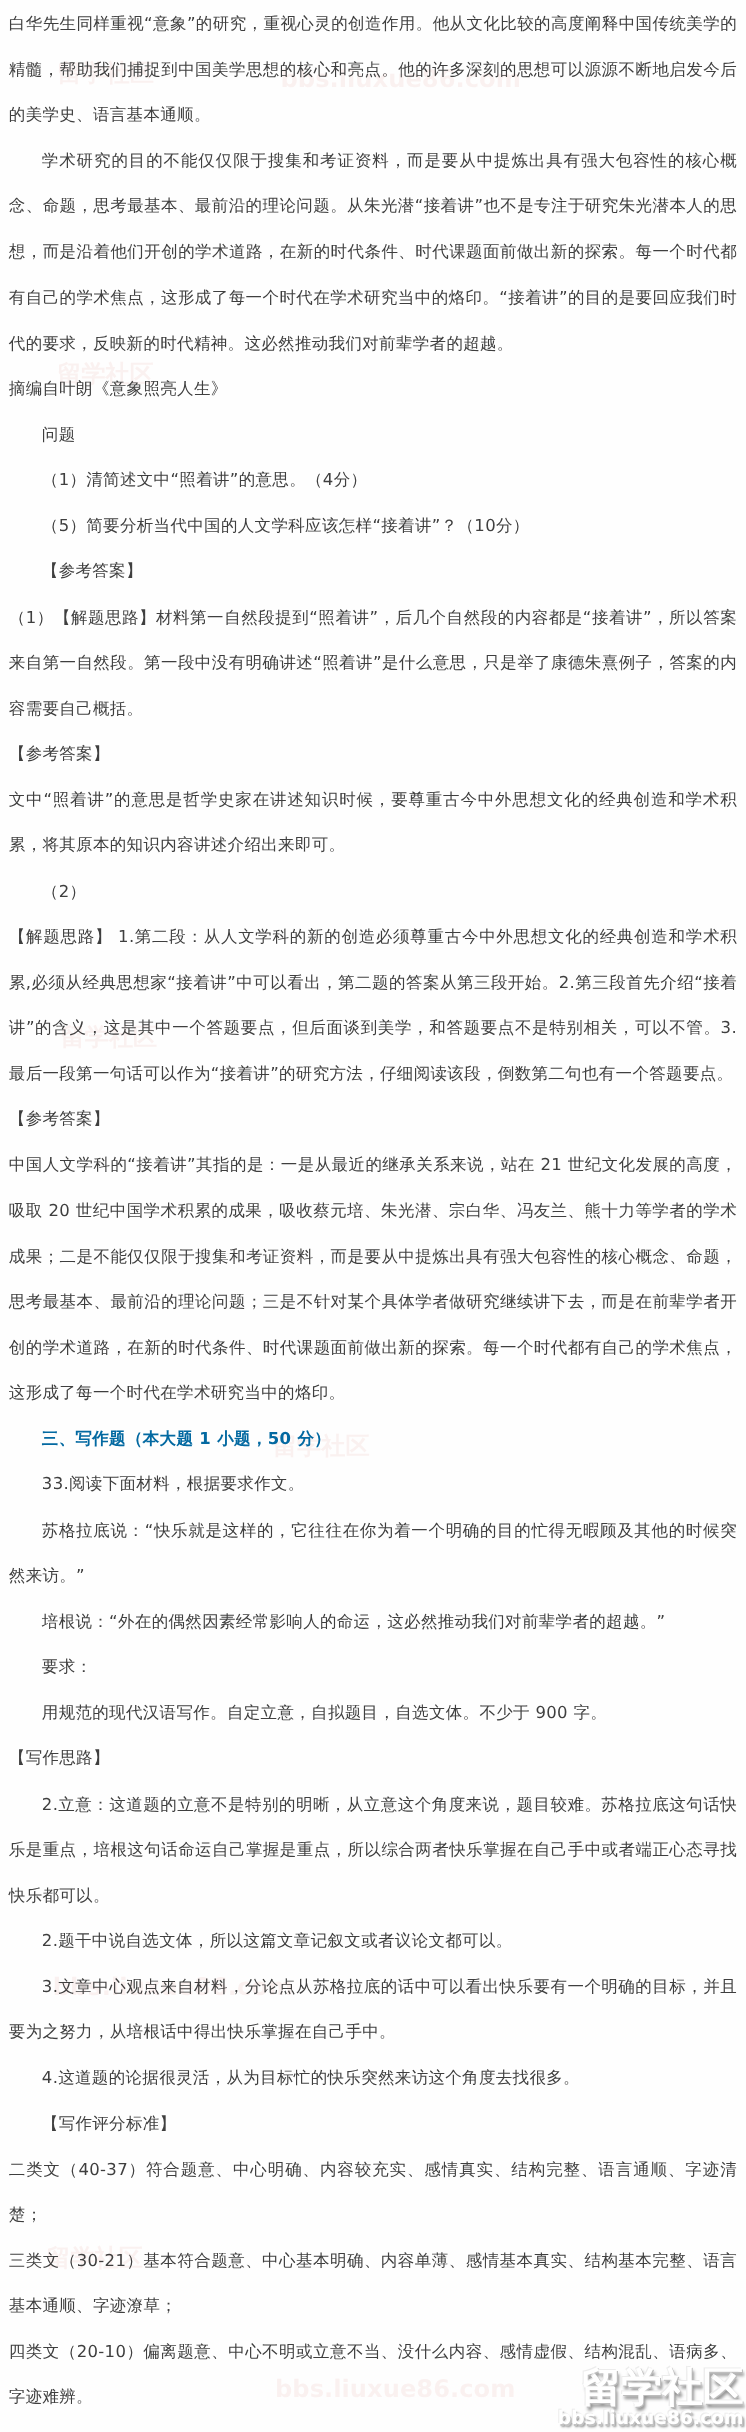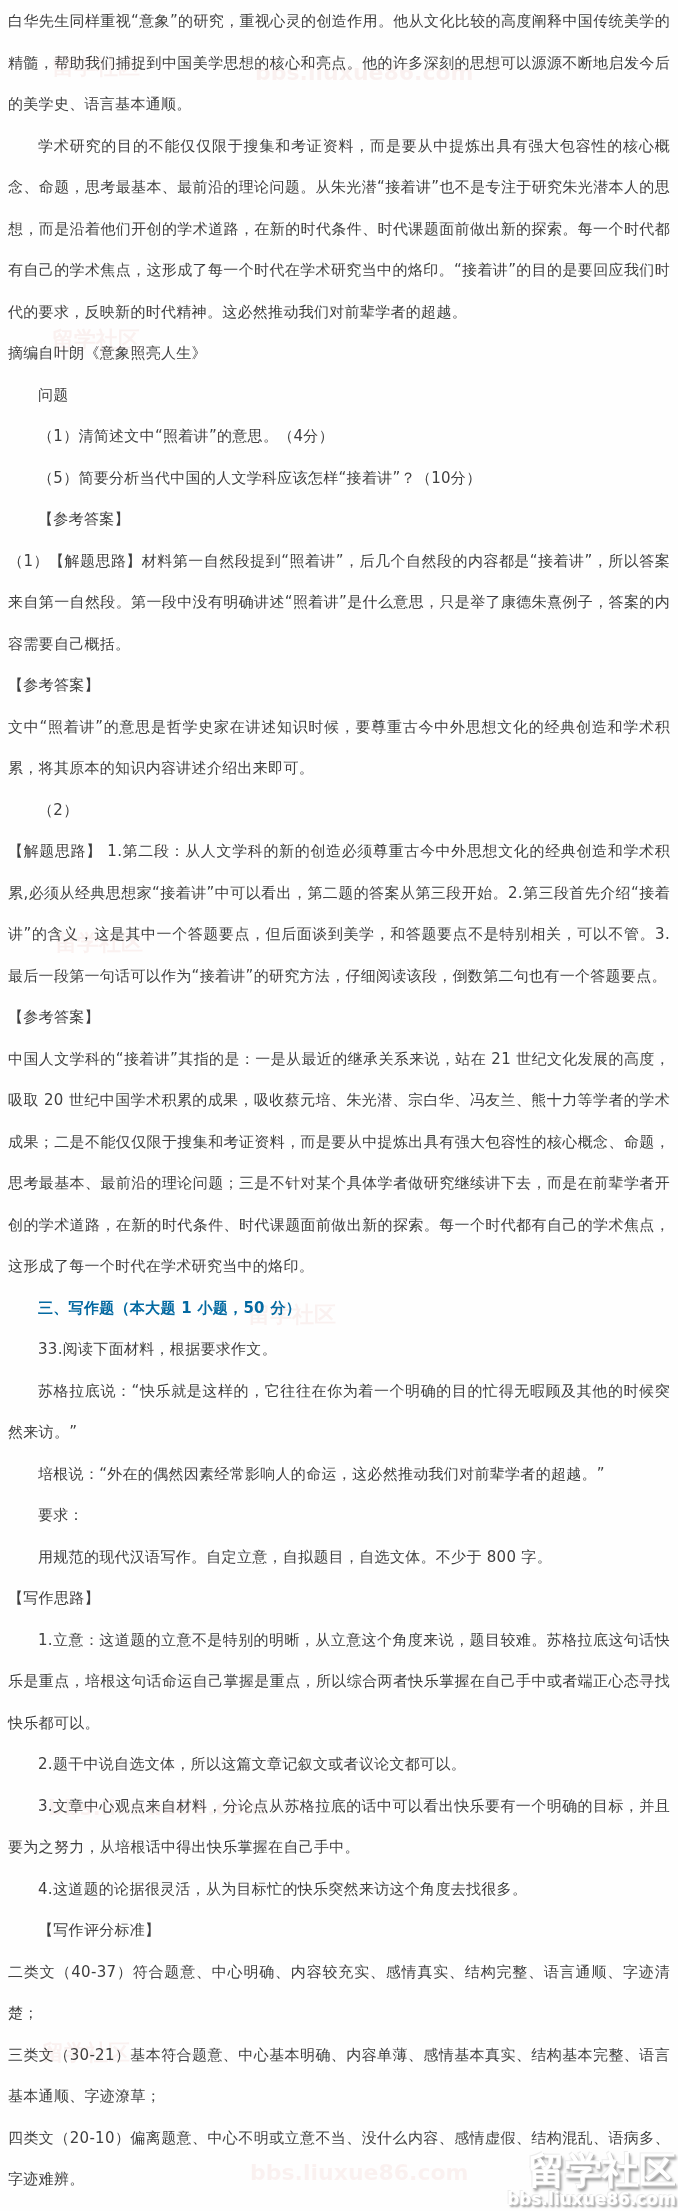--- a/index.html
+++ b/index.html
@@ -96,23 +96,23 @@
       <div class="para flush">文中“照着讲”的意思是哲学史家在讲述知识时候，要尊重古今中外思想文化的经典创造和学术积累，将其原本的知识内容讲述介绍出来即可。</div>
       <div class="para indent">（2）</div>
       <div class="para flush">【解题思路】 1.第二段：从人文学科的新的创造必须尊重古今中外思想文化的经典创造和学术积累,必须从经典思想家“接着讲”中可以看出，第二题的答案从第三段开始。2.第三段首先介绍“接着讲”的含义，这是其中一个答题要点，但后面谈到美学，和答题要点不是特别相关，可以不管。3.最后一段第一句话可以作为“接着讲”的研究方法，仔细阅读该段，倒数第二句也有一个答题要点。</div>
       <div class="para flush">【参考答案】</div>
       <div class="para flush">中国人文学科的“接着讲”其指的是：一是从最近的继承关系来说，站在 21 世纪文化发展的高度，吸取 20 世纪中国学术积累的成果，吸收蔡元培、朱光潜、宗白华、冯友兰、熊十力等学者的学术成果；二是不能仅仅限于搜集和考证资料，而是要从中提炼出具有强大包容性的核心概念、命题，思考最基本、最前沿的理论问题；三是不针对某个具体学者做研究继续讲下去，而是在前辈学者开创的学术道路，在新的时代条件、时代课题面前做出新的探索。每一个时代都有自己的学术焦点，这形成了每一个时代在学术研究当中的烙印。</div>
       <div class="para heading-bold">三、写作题（本大题 1 小题，50 分）</div>
       <div class="para indent">33.阅读下面材料，根据要求作文。</div>
       <div class="para indent">苏格拉底说：“快乐就是这样的，它往往在你为着一个明确的目的忙得无暇顾及其他的时候突然来访。”</div>
       <div class="para indent">培根说：“外在的偶然因素经常影响人的命运，这必然推动我们对前辈学者的超越。”</div>
       <div class="para indent">要求：</div>
-      <div class="para indent">用规范的现代汉语写作。自定立意，自拟题目，自选文体。不少于 800 字。</div>
+      <div class="para indent">用规范的现代汉语写作。自定立意，自拟题目，自选文体。不少于 900 字。</div>
       <div class="para flush">【写作思路】</div>
-      <div class="para indent">1.立意：这道题的立意不是特别的明晰，从立意这个角度来说，题目较难。苏格拉底这句话快乐是重点，培根这句话命运自己掌握是重点，所以综合两者快乐掌握在自己手中或者端正心态寻找快乐都可以。</div>
+      <div class="para indent">2.立意：这道题的立意不是特别的明晰，从立意这个角度来说，题目较难。苏格拉底这句话快乐是重点，培根这句话命运自己掌握是重点，所以综合两者快乐掌握在自己手中或者端正心态寻找快乐都可以。</div>
       <div class="para indent">2.题干中说自选文体，所以这篇文章记叙文或者议论文都可以。</div>
       <div class="para indent">3.文章中心观点来自材料，分论点从苏格拉底的话中可以看出快乐要有一个明确的目标，并且要为之努力，从培根话中得出快乐掌握在自己手中。</div>
       <div class="para indent">4.这道题的论据很灵活，从为目标忙的快乐突然来访这个角度去找很多。</div>
       <div class="para indent">【写作评分标准】</div>
       <div class="para flush">二类文（40-37）符合题意、中心明确、内容较充实、感情真实、结构完整、语言通顺、字迹清楚；</div>
       <div class="para flush">三类文（30-21）基本符合题意、中心基本明确、内容单薄、感情基本真实、结构基本完整、语言基本通顺、字迹潦草；</div>
       <div class="para flush">四类文（20-10）偏离题意、中心不明或立意不当、没什么内容、感情虚假、结构混乱、语病多、字迹难辨。</div>
     </div>
 
   <div class="stamp">

